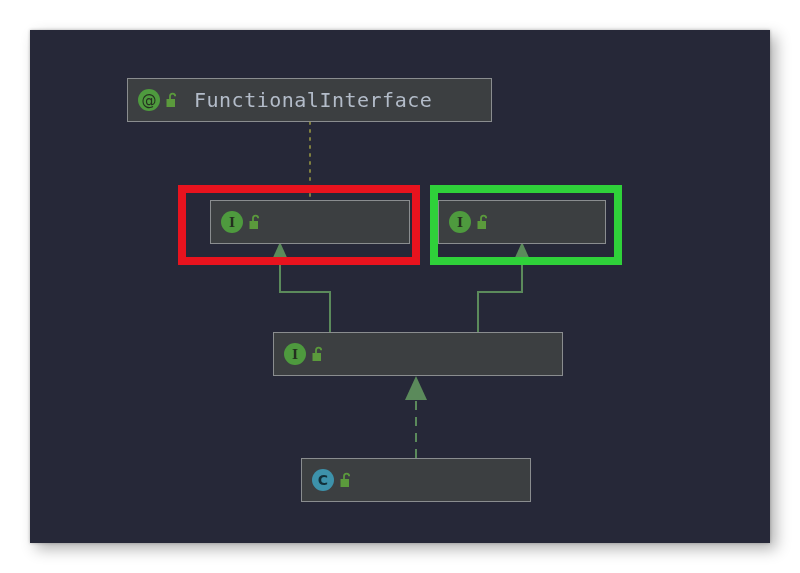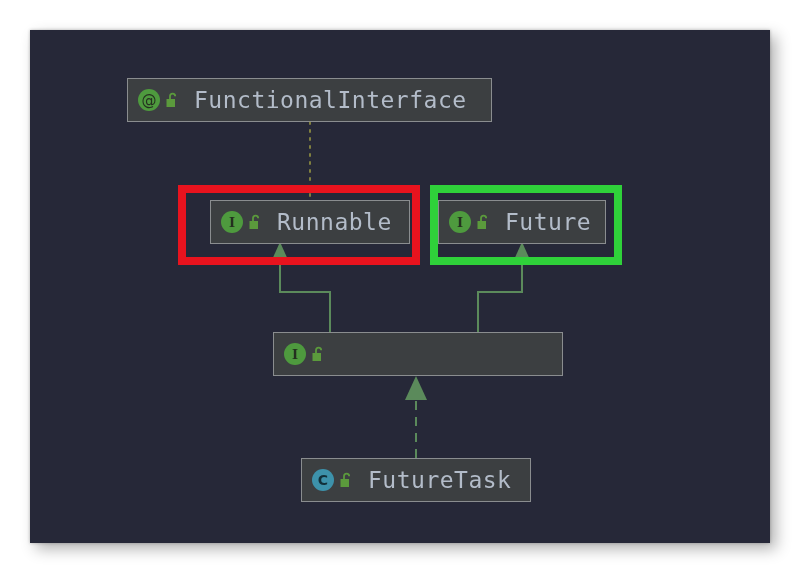--- a/index.html
+++ b/index.html
@@ -49,21 +49,21 @@
     background: #3c3f41;
     border: 1px solid #8a8d8f;
     display: flex;
     align-items: center;
     padding: 0 14px 0 10px;
     height: 44px;
     white-space: nowrap;
   }
   .node-label {
     font-family: "DejaVu Sans Mono", "Liberation Mono", monospace;
-    font-size: 23px;
+    font-size: 20px;
     letter-spacing: 0.5px;
     color: #b3bcc9;
     margin-left: 14px;
   }
 
   
   .icon-badge {
     width: 22px;
     height: 22px;
     border-radius: 50%;
@@ -142,52 +142,49 @@
     </div>
 
     <div class="node" style="left:180px; top:170px; width:200px;">
       <span class="icon-badge interface">I</span>
       <span class="lock-icon">
         <svg width="15" height="17" viewBox="0 0 15 17" xmlns="http://www.w3.org/2000/svg">
           <path d="M5 7 V4.2 a2.6 2.6 0 0 1 5.2 0" fill="none" stroke="#5b9a3c" stroke-width="1.8"></path>
           <rect x="1.5" y="7" width="8.5" height="8" fill="#5b9a3c"></rect>
         </svg>
       </span>
-      <span class="node-label">Runnable</span>
     </div>
 
     <div class="node" style="left:408px; top:170px; width:168px;">
       <span class="icon-badge interface">I</span>
       <span class="lock-icon">
         <svg width="15" height="17" viewBox="0 0 15 17" xmlns="http://www.w3.org/2000/svg">
           <path d="M5 7 V4.2 a2.6 2.6 0 0 1 5.2 0" fill="none" stroke="#5b9a3c" stroke-width="1.8"></path>
           <rect x="1.5" y="7" width="8.5" height="8" fill="#5b9a3c"></rect>
         </svg>
       </span>
-      <span class="node-label">Future</span>
     </div>
 
     <div class="node" style="left:243px; top:302px; width:290px;">
       <span class="icon-badge interface">I</span>
       <span class="lock-icon">
         <svg width="15" height="17" viewBox="0 0 15 17" xmlns="http://www.w3.org/2000/svg">
           <path d="M5 7 V4.2 a2.6 2.6 0 0 1 5.2 0" fill="none" stroke="#5b9a3c" stroke-width="1.8"></path>
           <rect x="1.5" y="7" width="8.5" height="8" fill="#5b9a3c"></rect>
         </svg>
       </span>
     </div>
 
     <div class="node" style="left:271px; top:428px; width:230px;">
       <span class="icon-badge clazz">C</span>
       <span class="lock-icon">
         <svg width="15" height="17" viewBox="0 0 15 17" xmlns="http://www.w3.org/2000/svg">
           <path d="M5 7 V4.2 a2.6 2.6 0 0 1 5.2 0" fill="none" stroke="#5b9a3c" stroke-width="1.8"></path>
           <rect x="1.5" y="7" width="8.5" height="8" fill="#5b9a3c"></rect>
         </svg>
       </span>
-      <span class="node-label">FutureTask</span>
     </div>
 
     <div class="highlight red" style="left:148px; top:155px; width:242px; height:80px;"></div>
     <div class="highlight green" style="left:400px; top:155px; width:192px; height:80px;"></div>
 
   </div>
 </div>
 
 </body></html>

